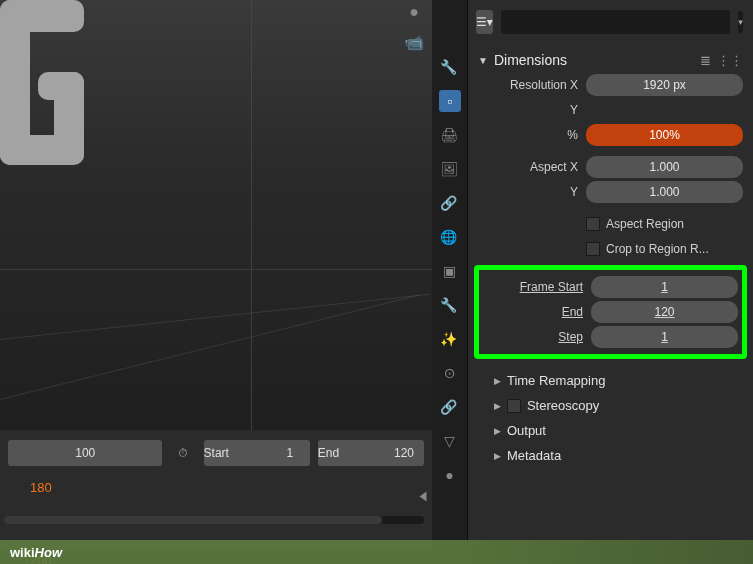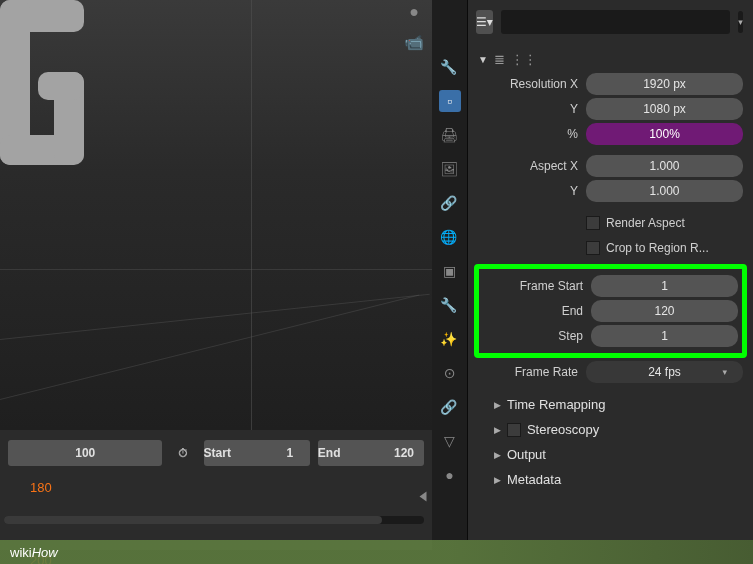--- a/index.html
+++ b/index.html
@@ -7,21 +7,21 @@
 
 .viewport { position: absolute; left: 0; top: 0; width: 432px; height: 430px; background: linear-gradient(180deg, #3a3a3a 0%, #2a2a2a 40%, #1f1f1f 100%); overflow: hidden; }
 .viewport .shape { position: absolute; left: 0; top: 0; width: 85px; height: 175px; }
 .viewport .shape .blk { position: absolute; background: #a3a3a3; border-radius: 10px; }
 .viewport .grid-line { position: absolute; background: rgba(90,90,90,0.4); }
 .viewport .edge { position: absolute; right: 180px; top: 0; width: 1px; height: 430px; background: rgba(80,80,80,0.6); }
 .vp-icons { position: absolute; right: 6px; top: 0; display: flex; flex-direction: column; gap: 6px; }
 .vp-icon { width: 24px; height: 24px; display: flex; align-items: center; justify-content: center; color: #888; font-size: 16px; }
 
 .timeline { position: absolute; left: 0; top: 430px; width: 432px; height: 120px; background: #2b2b2b; }
-.tl-controls { display: flex; align-items: center; gap: 8px; padding: 10px 8px; font-weight: bold; }
+.tl-controls { display: flex; align-items: center; gap: 8px; padding: 10px 8px; }
 .tl-field { background: #545454; color: #e0e0e0; border-radius: 3px; height: 26px; display: flex; align-items: center; justify-content: center; font-size: 12px; }
 .tl-field.wide { width: 160px; }
 .tl-field.split { width: 110px; display: flex; }
 .tl-field.split span:first-child { flex: 1; text-align: left; }
 .tl-field.split span:last-child { width: 40px; text-align: center; }
 .tl-icon { width: 26px; height: 26px; display: flex; align-items: center; justify-content: center; color: #aaa; }
 .tl-ruler { display: flex; padding: 4px 0 0 30px; gap: 58px; color: #f97316; font-size: 13px; flex-direction: column; }
 .tl-tri { position: absolute; right: 4px; bottom: 50px; width: 0; height: 0; border-left: 5px solid transparent; border-right: 5px solid transparent; border-bottom: 7px solid #888; transform: rotate(-90deg); }
 .tl-scroll { position: absolute; left: 4px; bottom: 26px; right: 8px; height: 8px; background: #1a1a1a; border-radius: 4px; }
 .tl-scroll .thumb { position: absolute; left: 0; width: 90%; height: 100%; background: #3a3a3a; border-radius: 4px; }
@@ -39,37 +39,37 @@
 .dd { width: 22px; height: 22px; background: #1a1a1a; border-radius: 3px; display: flex; align-items: center; justify-content: center; color: #aaa; font-size: 9px; }
 
 .section-header { display: flex; align-items: center; padding: 4px 10px; }
 .section-header .tri { color: #ccc; font-size: 10px; margin-right: 6px; }
 .section-header .title { color: #e8e8e8; font-size: 14px; flex: 1; }
 .section-header .icons { display: flex; gap: 6px; color: #999; font-size: 13px; }
 
 .prop-row { display: flex; align-items: center; height: 24px; margin: 1px 10px 1px 26px; }
 .prop-row .lbl { flex: 0 0 92px; text-align: right; color: #cfcfcf; padding-right: 8px; font-size: 12px; }
 .prop-row .val { flex: 1; background: #545454; color: #e5e5e5; border-radius: 10px; text-align: center; height: 22px; line-height: 22px; font-size: 12px; }
-.prop-row .val.blue { background: #701a75; color: #fff; }
+.prop-row .val.blue { background: #c2410c; color: #fff; }
 .prop-row .val.dark { background: #383838; }
 .prop-row .chk { width: 14px; height: 14px; background: #3c3c3c; border: 1px solid #1a1a1a; margin-right: 6px; }
 .prop-row .chk-lbl { color: #cfcfcf; font-size: 12px; }
 .prop-row.dd-row .val { display: flex; align-items: center; justify-content: center; }
 .prop-row.dd-row .val::after { content: '▾'; position: absolute; right: 16px; font-size: 9px; color: #aaa; }
 
 .highlight-box { border: 5px solid #0f0; border-radius: 4px; margin: 4px 6px 2px 6px; padding: 4px 0; }
-.highlight-box .prop-row { margin: 1px 4px 1px 20px; }
+.highlight-box .prop-row { margin: 1px 4px 1px 20px; text-decoration: underline; }
 
 .sub-section { display: flex; align-items: center; padding: 6px 10px 4px 26px; }
 .sub-section .tri { color: #aaa; font-size: 9px; margin-right: 6px; }
 .sub-section .chk { width: 14px; height: 14px; background: #3c3c3c; border: 1px solid #1a1a1a; margin-right: 6px; }
 .sub-section .slbl { color: #e0e0e0; font-size: 13px; text-align: right; }
 
 .caption { position: absolute; left: 0; bottom: 0; right: 0; height: 24px; background: linear-gradient(90deg, rgba(94,124,64,0.9) 0%, rgba(94,124,64,0.9) 60%, rgba(94,124,64,0.7) 100%); display: flex; align-items: center; color: #fff; font-size: 13px; padding: 0 10px; }
-.caption .logo { font-weight: normal; margin-right: 3px; }
+.caption .logo { font-weight: bold; margin-right: 3px; }
 .caption .logo em { font-style: italic; }
 </style>
 </head>
 <body>
 
 <div class="viewport">
   <div class="edge"></div>
   <div class="shape">
     <div class="blk" style="left:0;top:0;width:84px;height:32px"></div>
     <div class="blk" style="left:0;top:0;width:30px;height:165px"></div>
@@ -132,54 +132,54 @@
     <div class="search-btn">☰▾</div>
     <div class="search-wrap">
       <span class="mag">⌕</span>
       <input class="search-input" style="">
     </div>
     <div class="dd">▾</div>
   </div>
 
   <div class="section-header">
     <span class="tri">▼</span>
+    <span class="title">Dimensions</span>
     <span class="icons">
         <span>≣</span>
         <span>⋮⋮</span>
       </span>
   </div>
 
   <div class="prop-row">
       <span class="lbl">Resolution X</span>
       <span class="val">1920 px</span>
     </div>
   <div class="prop-row">
       <span class="lbl">Y</span>
-      <span class="val">1080 px</span>
     </div>
   <div class="prop-row">
       <span class="lbl">%</span>
       <span class="val blue">100%</span>
     </div>
 
   <div style="height:6px"></div>
   <div class="prop-row">
       <span class="lbl">Aspect X</span>
       <span class="val">1.000</span>
     </div>
   <div class="prop-row">
       <span class="lbl">Y</span>
       <span class="val">1.000</span>
     </div>
 
   <div style="height:6px"></div>
   <div class="prop-row">
       <span class="lbl"></span>
       <span class="chk"></span>
-      <span class="chk-lbl">Render Aspect</span>
+      <span class="chk-lbl">Aspect Region</span>
     </div>
   <div class="prop-row">
       <span class="lbl"></span>
       <span class="chk"></span>
       <span class="chk-lbl">Crop to Region R...</span>
     </div>
 
   <div class="highlight-box">
     <div class="prop-row">
         <span class="lbl">Frame Start</span>
@@ -188,24 +188,20 @@
     <div class="prop-row">
         <span class="lbl">End</span>
         <span class="val">120</span>
       </div>
     <div class="prop-row">
         <span class="lbl">Step</span>
         <span class="val">1</span>
       </div>
   </div>
 
-  <div class="prop-row dd-row" style="position:relative">
-      <span class="lbl">Frame Rate</span>
-      <span class="val dark">24 fps</span>
-    </div>
 
   <div style="height:6px"></div>
   <div class="sub-section">
       <span class="tri">▶</span>
       <span class="slbl">Time Remapping</span>
     </div>
   <div class="sub-section">
       <span class="tri">▶</span>
       <span class="chk"></span>
       <span class="slbl">Stereoscopy</span>

